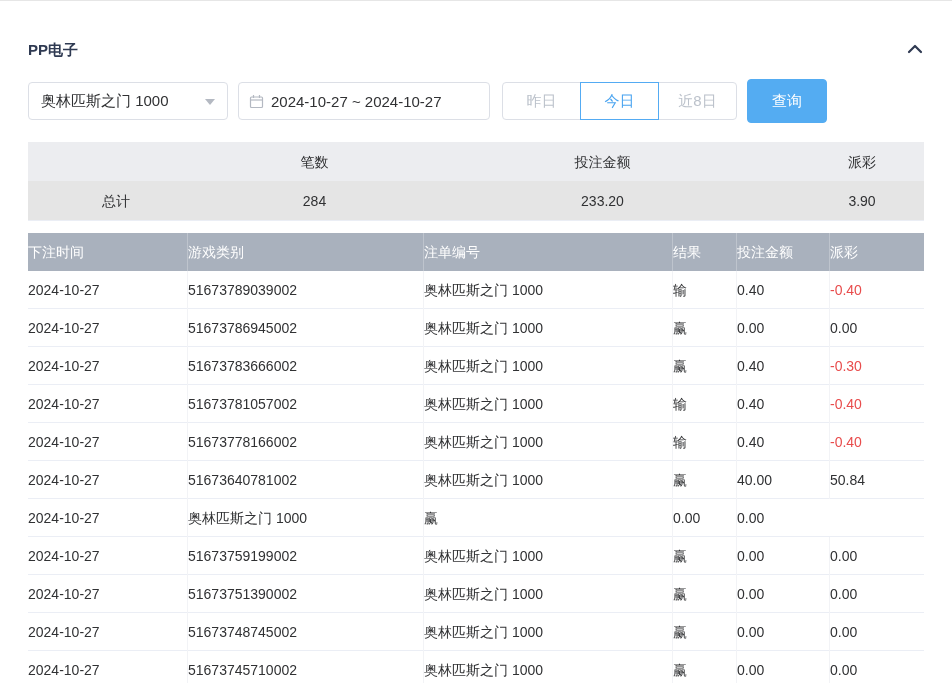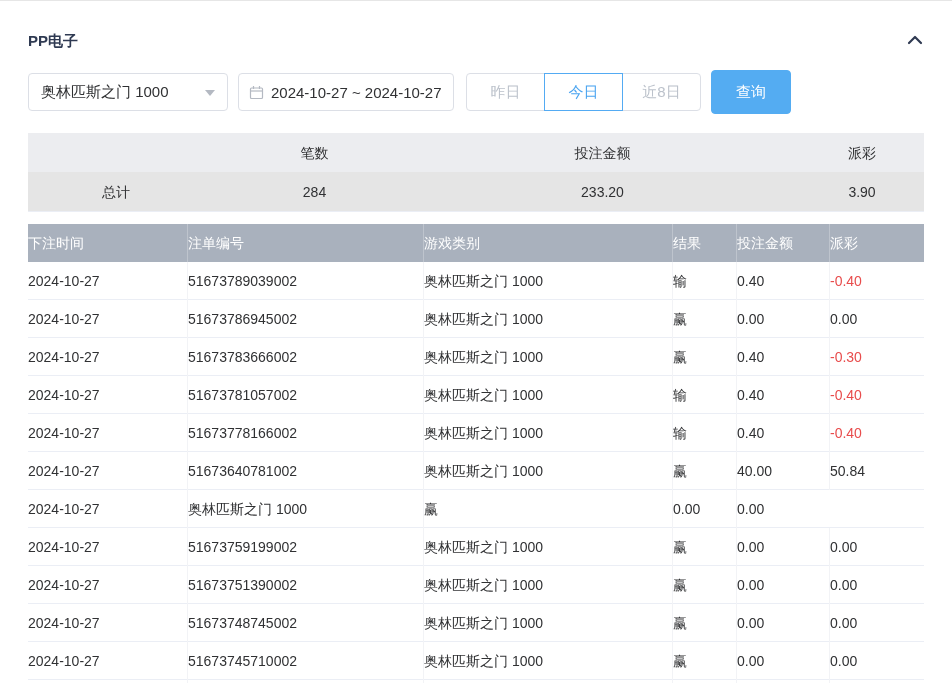--- a/index.html
+++ b/index.html
@@ -5,38 +5,38 @@
   * { margin:0; padding:0; box-sizing:border-box; }
   html,body { background:#fff; }
   body { font-family:"Liberation Sans","DejaVu Sans",sans-serif; color:#303133; }
   .page {
     position:relative; width:952px; height:683px; background:#fff;
     border-top:1px solid #e6e6e6; overflow:hidden;
   }
   .inner { padding:0 28px; }
 
   
-  .title-row { display:flex; align-items:center; justify-content:space-between; padding-top:31px; }
+  .title-row { display:flex; align-items:center; justify-content:space-between; padding-top:40px; }
   .panel-title { font-size:15px; font-weight:bold; color:#2f3a52; }
   .collapse-btn { cursor:pointer; display:flex; align-items:center; }
 
   
   .controls { display:flex; align-items:center; margin-top:22px; height:38px; }
   .select-box {
     position:relative; width:200px; height:38px; border:1px solid #dcdfe6; border-radius:4px;
     display:flex; align-items:center; padding:0 30px 0 12px; font-size:15px; color:#303133;
     cursor:pointer; background:#fff;
   }
   .select-caret {
     position:absolute; right:12px; top:16px; width:0; height:0;
     border-left:5px solid transparent; border-right:5px solid transparent;
     border-top:6px solid #b4b9c2;
   }
   .date-box {
-    margin-left:10px; width:216px; height:38px; border:1px solid #dcdfe6; border-radius:4px;
+    margin-left:10px; width:252px; height:38px; border:1px solid #dcdfe6; border-radius:4px;
     display:flex; align-items:center; padding:0 10px; font-size:15px; color:#303133;
     cursor:pointer; background:#fff;
   }
   .date-box .cal-icon { color:#b4b9c2; margin-right:7px; display:flex; }
   .btn-group { display:inline-flex; margin-left:12px; }
   .qbtn {
     width:79px; height:38px; background:#fff; border:1px solid #dcdfe6; color:#bcc2cb;
     font-size:15px; cursor:pointer; margin-left:-1px; position:relative;
     font-family:inherit;
   }
@@ -126,22 +126,22 @@
         <div>总计</div>
         <div>284</div>
         <div>233.20</div>
         <div>3.90</div>
       </div>
     </div>
 
     <div class="detail-table">
       <div class="thead">
         <div>下注时间</div>
+        <div>游戏类别</div>
         <div>注单编号</div>
-        <div>游戏类别</div>
         <div>结果</div>
         <div>投注金额</div>
         <div>派彩</div>
       </div>
       <div id="detail-tbody">
           <div class="trow">
             <div class="tcell">2024-10-27</div>
             <div class="tcell">51673789039002</div>
             <div class="tcell">奥林匹斯之门 1000</div>
             <div class="tcell">输</div>

